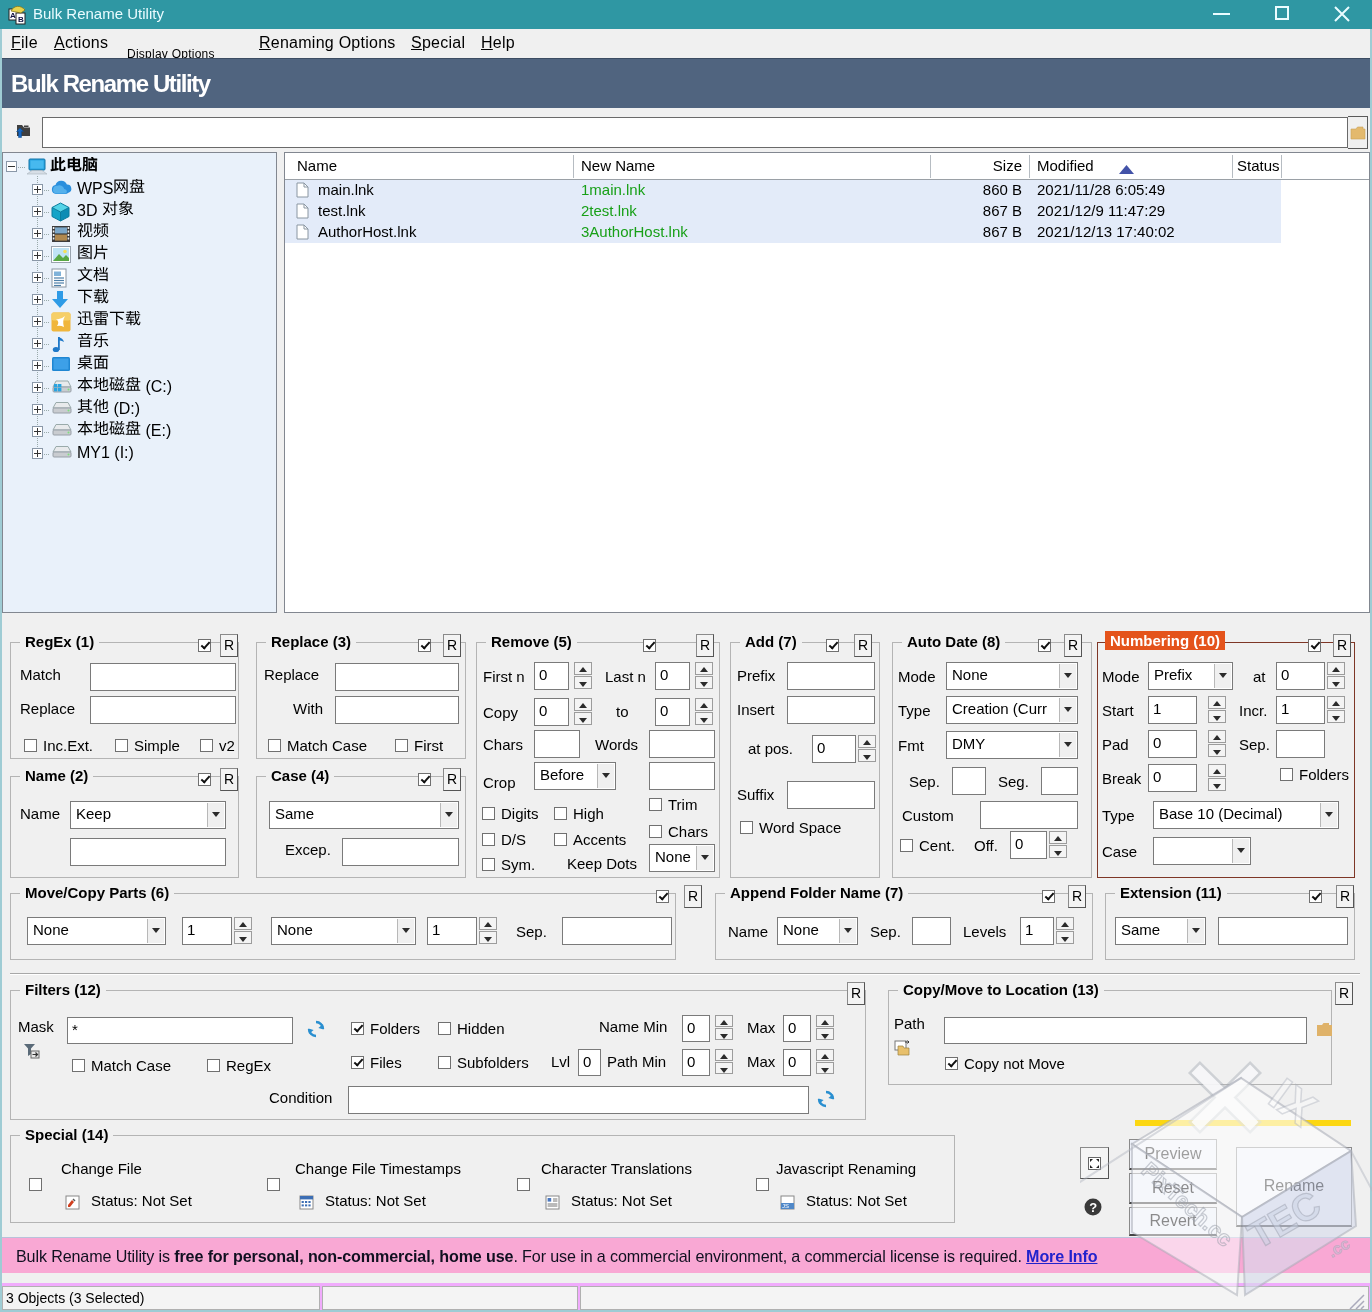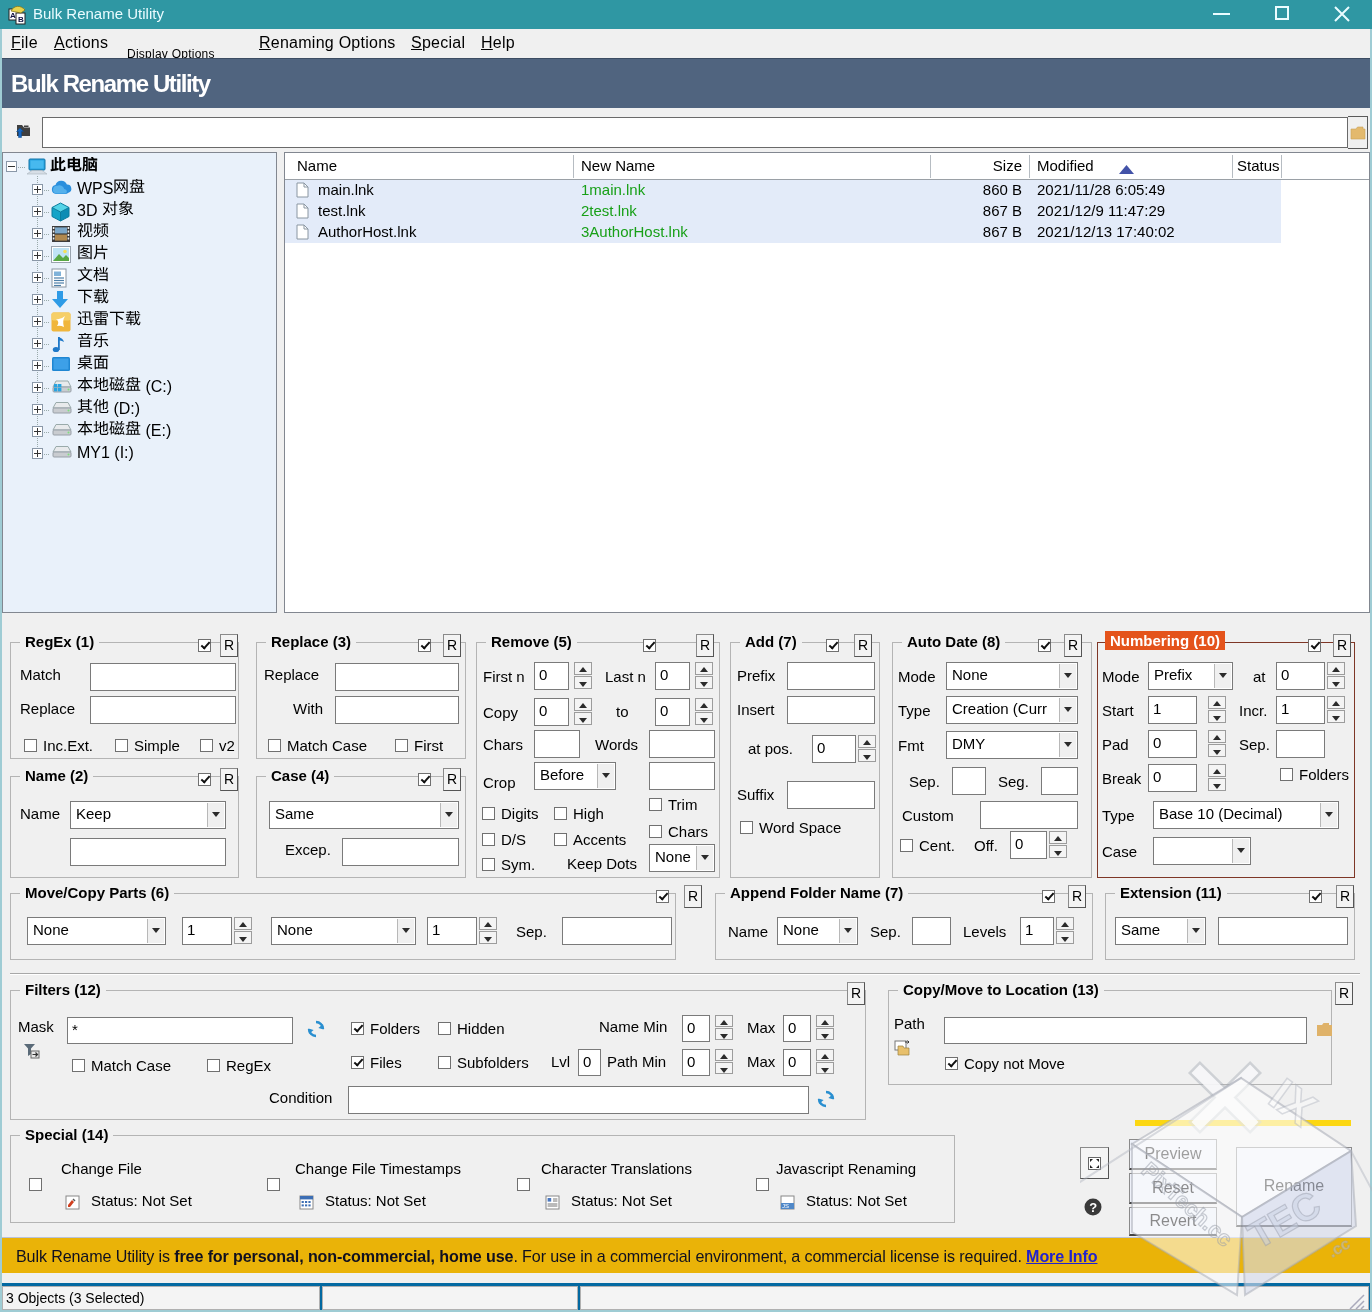--- a/index.html
+++ b/index.html
@@ -875,24 +875,24 @@
 <path d="M162 157 L271 91 L276 166 L165 235 Z" fill="rgba(215,220,236,0.62)" stroke="rgba(165,170,180,0.5)" stroke-width="2"></path>
 <path d="M0 122 L161 18 M271 91 L292 130" stroke="rgba(175,180,190,0.45)" stroke-width="2" fill="none"></path>
 <g font-family="Liberation Sans" font-weight="bold">
 <text x="60" y="112" font-size="22" transform="rotate(42 60 112)" fill="none" stroke="rgba(150,155,168,0.5)" stroke-width="1.2">PixTech.cc</text>
 <text x="186" y="42" font-size="46" transform="rotate(36 186 42)" fill="rgba(255,255,255,0.35)" stroke="rgba(168,173,185,0.4)" stroke-width="1.5">IX</text>
 <text x="178" y="190" font-size="38" transform="rotate(-30 178 190)" fill="rgba(202,209,227,0.5)" stroke="rgba(150,155,168,0.45)" stroke-width="1.2">TEC</text>
 <text x="252" y="198" font-size="16" transform="rotate(-30 252 198)" fill="rgba(190,196,214,0.5)" stroke="rgba(150,155,168,0.4)" stroke-width="0.8">.cc</text>
 </g>
 </g>
     </svg>
-<div class="abs" style="left:0;top:1237px;width:1372px;height:36px;background:#eab308;border-top:1px solid #b9c2da">
+<div class="abs" style="left:0;top:1237px;width:1372px;height:36px;background:#f9a8d4;border-top:1px solid #b9c2da">
 <div class="lb" style="left:16px;top:9px;color:#101020;font-size:16.1px;letter-spacing:-0.12px">Bulk Rename Utility is <b>free for personal, non-commercial, home use</b>. For use in a commercial environment, a commercial license is required. <a style="color:#2222cc;font-weight:bold;text-decoration:underline">More Info</a></div>
 </div>
-<div class="abs" style="left:0;top:1283px;width:1372px;height:29px;background:#0369a1">
+<div class="abs" style="left:0;top:1283px;width:1372px;height:29px;background:#f0abfc">
 <div class="abs" style="left:2px;top:3px;width:318px;height:24px;background:#f4f4f4;border:1px solid #b0b0b0"></div>
 <div class="abs" style="left:322px;top:3px;width:256px;height:24px;background:#f4f4f4;border:1px solid #b0b0b0"></div>
 <div class="abs" style="left:580px;top:3px;width:789px;height:24px;background:#f4f4f4;border:1px solid #b0b0b0"></div>
 <div style="position:absolute;left:6px;top:7px;font-size:14px;color:#000;white-space:nowrap;">3 Objects (3 Selected)</div>
 <svg class="abs" style="left:1348px;top:10px" width="18" height="17">
         <path d="M16 2 L2 16 M16 8 L8 16 M16 13 L13 16" stroke="#aab" stroke-width="1.5"></path>
       </svg>
 </div>
 <div class="abs" style="left:0;top:29px;width:2px;height:1283px;background:#9fccd4"></div>
 <div class="abs" style="left:1370px;top:29px;width:2px;height:1283px;background:#9fccd4"></div>

